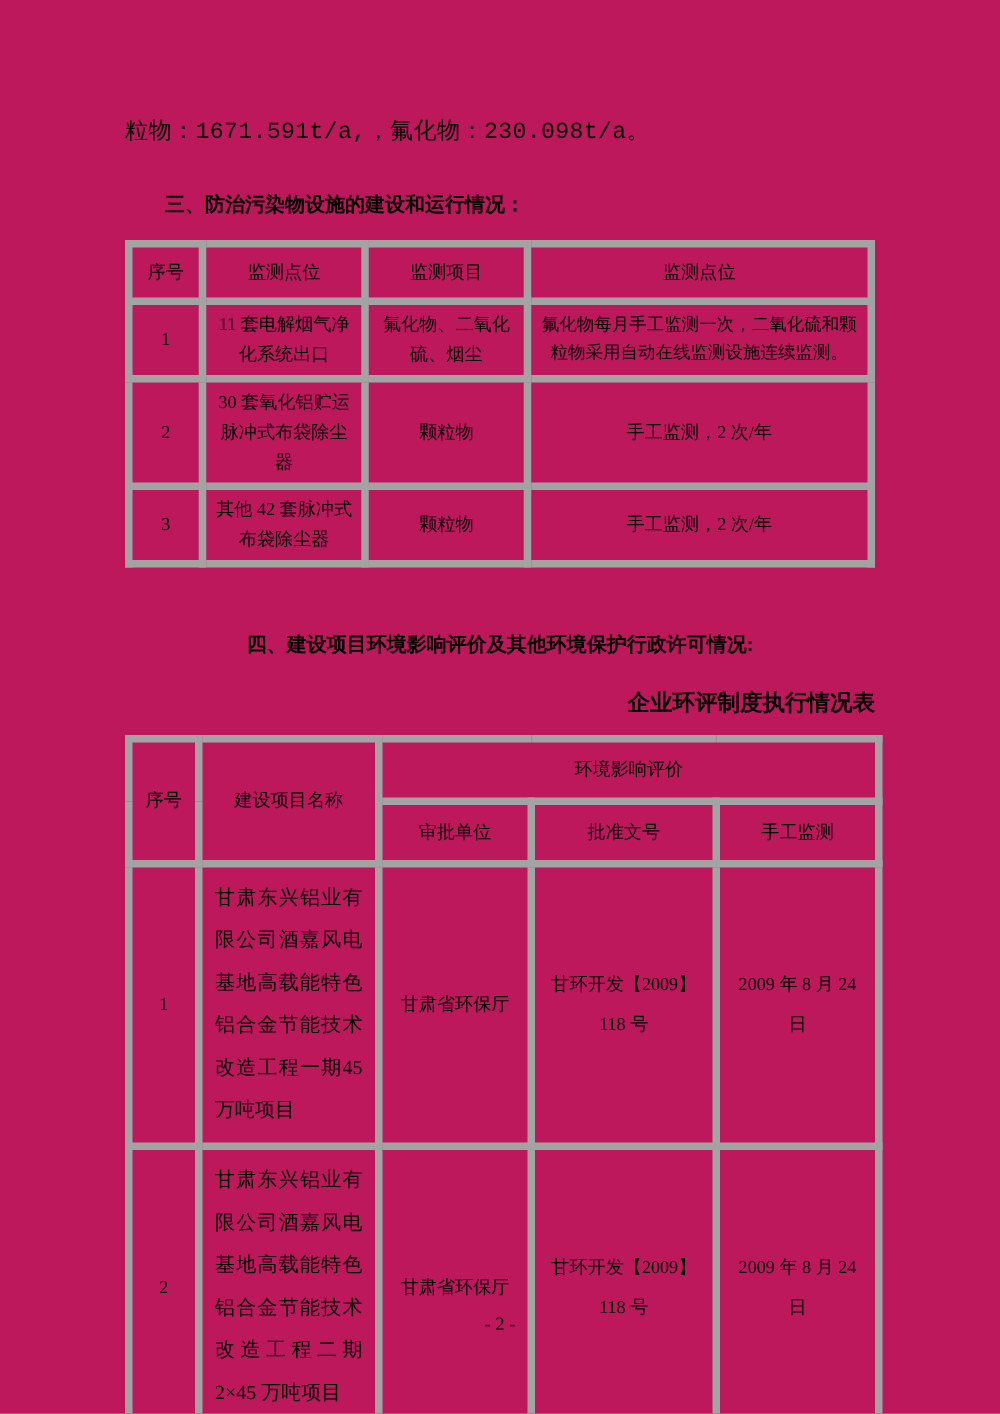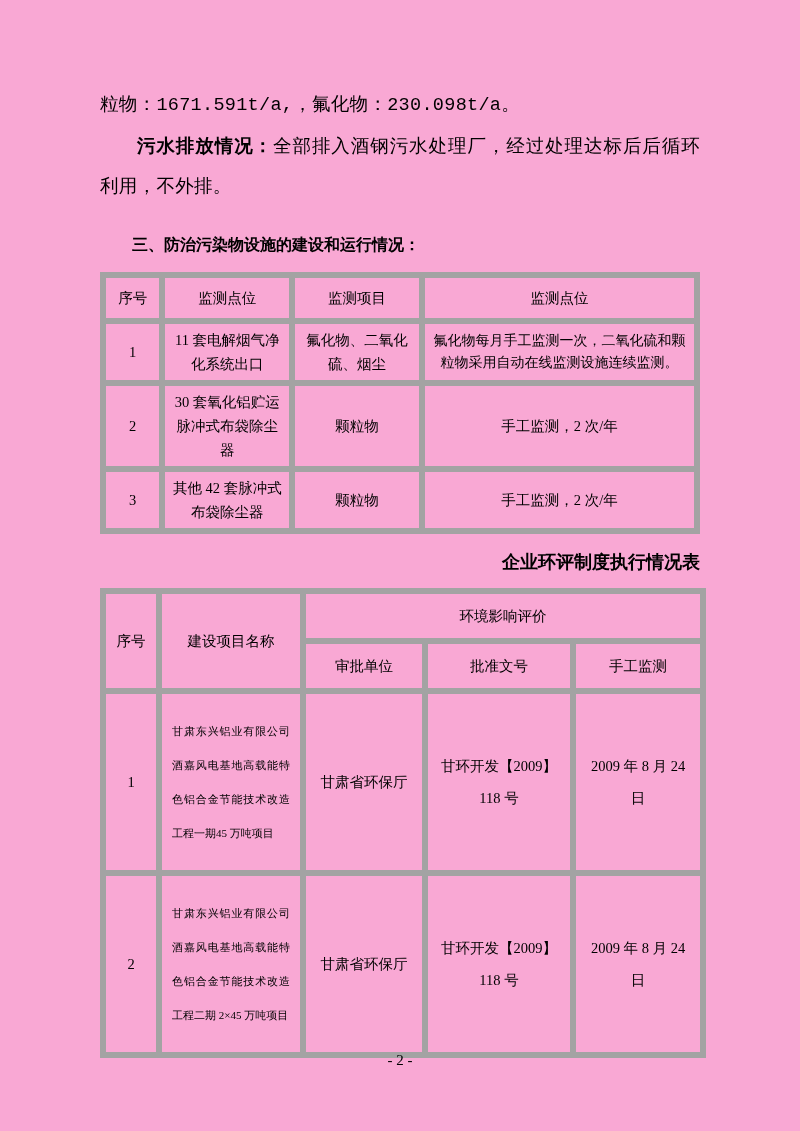--- a/index.html
+++ b/index.html
@@ -4,21 +4,21 @@
 <style>
   html, body {
     margin: 0;
     padding: 0;
     background: #b0b0b0;
   }
   .page {
     position: relative;
     width: 800px;
     height: 1131px;
-    background: #f9a8d4;
+    background: #be185d;
     margin: 0 auto;
     box-sizing: border-box;
     font-family: "Liberation Serif", "DejaVu Serif", serif;
     color: #000000;
     overflow: hidden;
   }
   .content {
     position: absolute;
     left: 100px;
     top: 86px;
@@ -88,21 +88,21 @@
   #table2 .c1 { width: 144px; }
   #table2 .c2 { width: 122px; }
   #table2 .c3 { width: 148px; }
   #table2 .c4 { width: 130px; }
   #table2 td.hdr { height: 36px; }
   #table2 td.tall { height: 160px; }
   #table2 td.projname {
     text-align: left;
     padding: 8px 10px;
     line-height: 34px;
-    font-size: 11px;
+    font-size: 16px;
     text-align: justify;
   }
   #table2 td.wrapcell {
     line-height: 32px;
     font-size: 14.5px;
     padding: 6px 8px;
   }
   .footer {
     position: absolute;
     left: 0;
@@ -114,21 +114,20 @@
   }
 </style>
 </head>
 <body>
 
 <div class="page">
   <div class="content">
 
     <p class="para mono-num">粒物：1671.591t/a,，氟化物：230.098t/a。</p>
 
-    <p class="para indent2"><span class="bold">污水排放情况：</span><span>全部排入酒钢污水处理厂，经过处理达标后后循环利用，不外排。</span></p>
 
     <h3 class="section">三、防治污染物设施的建设和运行情况：</h3>
 
     <table class="doc" id="table1">
       <colgroup>
         <col class="c0">
           <col class="c1">
           <col class="c2">
           <col class="c3">
       </colgroup>
@@ -153,20 +152,21 @@
         </tr>
         <tr>
           <td class="body">3</td>
           <td class="body">其他 42 套脉冲式布袋除尘器</td>
           <td class="body">颗粒物</td>
           <td class="body">手工监测，2 次/年</td>
         </tr>
       </tbody>
     </table>
 
+    <h3 class="section center" style="margin-top:46px;">四、建设项目环境影响评价及其他环境保护行政许可情况:</h3>
 
     <h4 class="subtitle">企业环评制度执行情况表</h4>
 
     <table class="doc" id="table2">
       <colgroup>
         <col class="c0">
           <col class="c1">
           <col class="c2">
           <col class="c3">
           <col class="c4">

